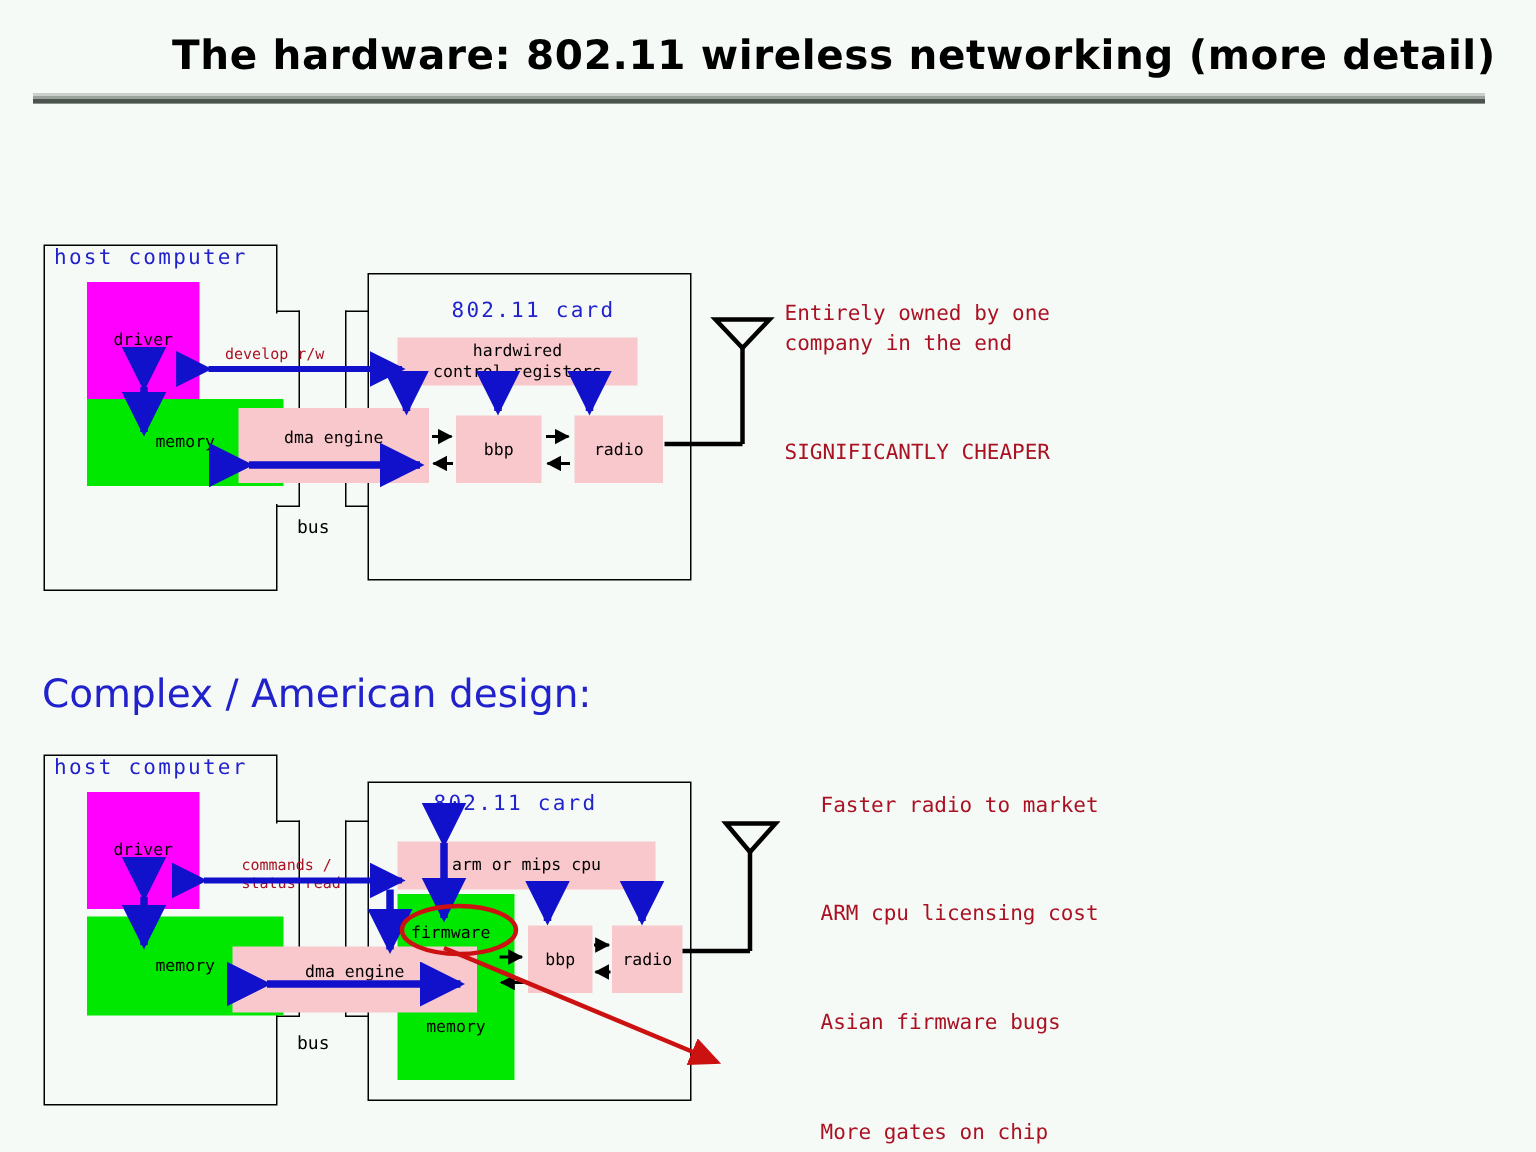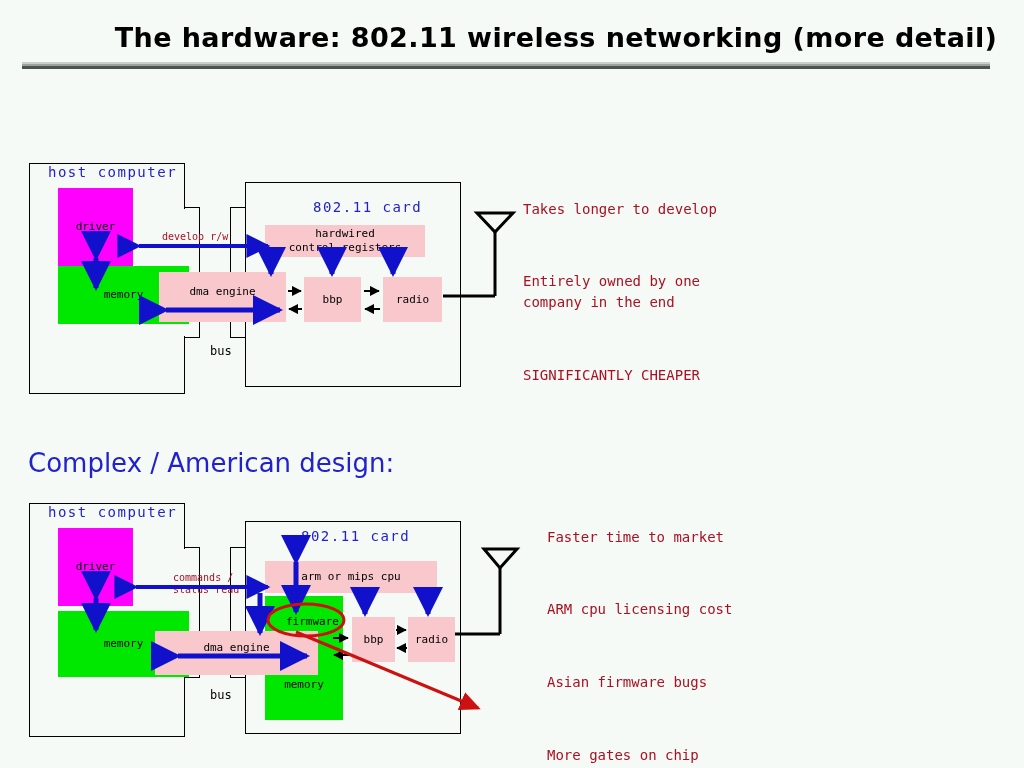--- a/index.html
+++ b/index.html
@@ -89,21 +89,20 @@
   .box.pink   { background: #f8c8cc; }
   .box.green  { background: #00e800; }
   .box.magenta{ background: #ff00ff; }
 
   .label {
     position: absolute;
     font-family: "DejaVu Sans Mono", monospace;
     font-size: 12px;
     color: #000000;
     white-space: pre;
-    margin-left: 12px;
   }
   .label.blue { color: #2222cc; font-size: 14px; letter-spacing: 1.5px; }
   .label.red  { color: #aa1122; font-size: 10px; line-height: 1.15; }
   .label.bus  { font-size: 12px; text-align: right; }
 
   
   .bullets {
     position: absolute;
     font-family: "DejaVu Sans Mono", monospace;
     font-size: 14px;
@@ -180,21 +179,20 @@
     <div class="box pink" style="left:383px; top:277px; width:59px; height:45px;">
       <span>radio</span>
     </div>
 
     <div class="label bus" style="left:198px; top:344px;">bus</div>
 
     <div class="label red" style="left:150px; top:231px;">develop r/w</div>
   </div>
 
   <div class="bullets" style="left:523px; top:158px;">
-    <div class="line">Takes longer to develop</div>
     <div class="line">Entirely owned by one
 company in the end</div>
     <div class="line">SIGNIFICANTLY CHEAPER</div>
   </div>
 
   <div class="section-heading" id="heading-complex">Complex / American design:</div>
 
   <div class="diagram">
 
     <div class="outline" style="left:29px; top:503px; width:156px; height:234px;"></div>
@@ -239,21 +237,21 @@
       <span>radio</span>
     </div>
 
     <div class="label bus" style="left:198px; top:688px;">bus</div>
 
     <div class="label red" style="left:161px; top:572px;">commands /
 status read</div>
   </div>
 
   <div class="bullets" style="left:547px; top:486px;">
-    <div class="line">Faster time to market</div>
+    <div class="line">Faster radio to market</div>
     <div class="line">ARM cpu licensing cost</div>
     <div class="line">Asian firmware bugs</div>
     <div class="line">More gates on chip</div>
     
   </div>
 
 
   <svg class="overlay" viewBox="0 0 1024 768">
     <defs>
       <marker id="bluehead" markerWidth="7" markerHeight="7" refX="5.4" refY="3" orient="auto">

